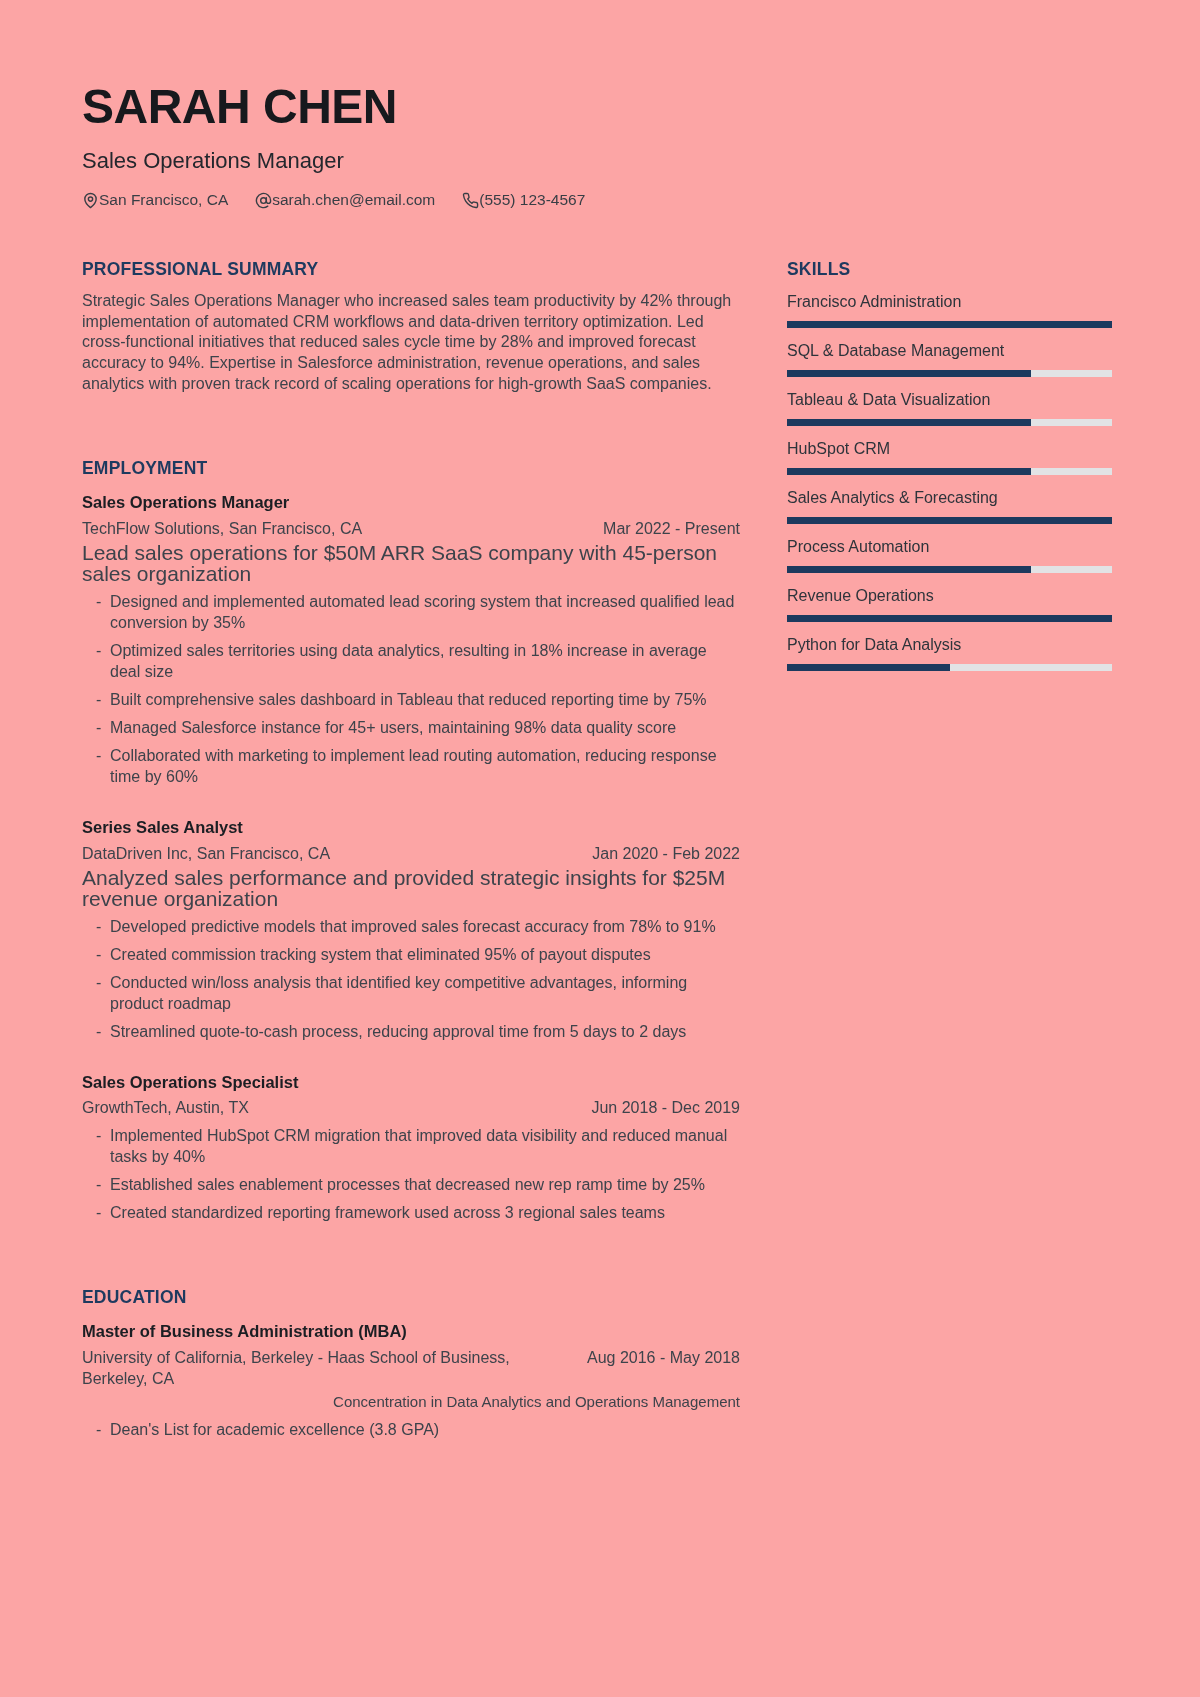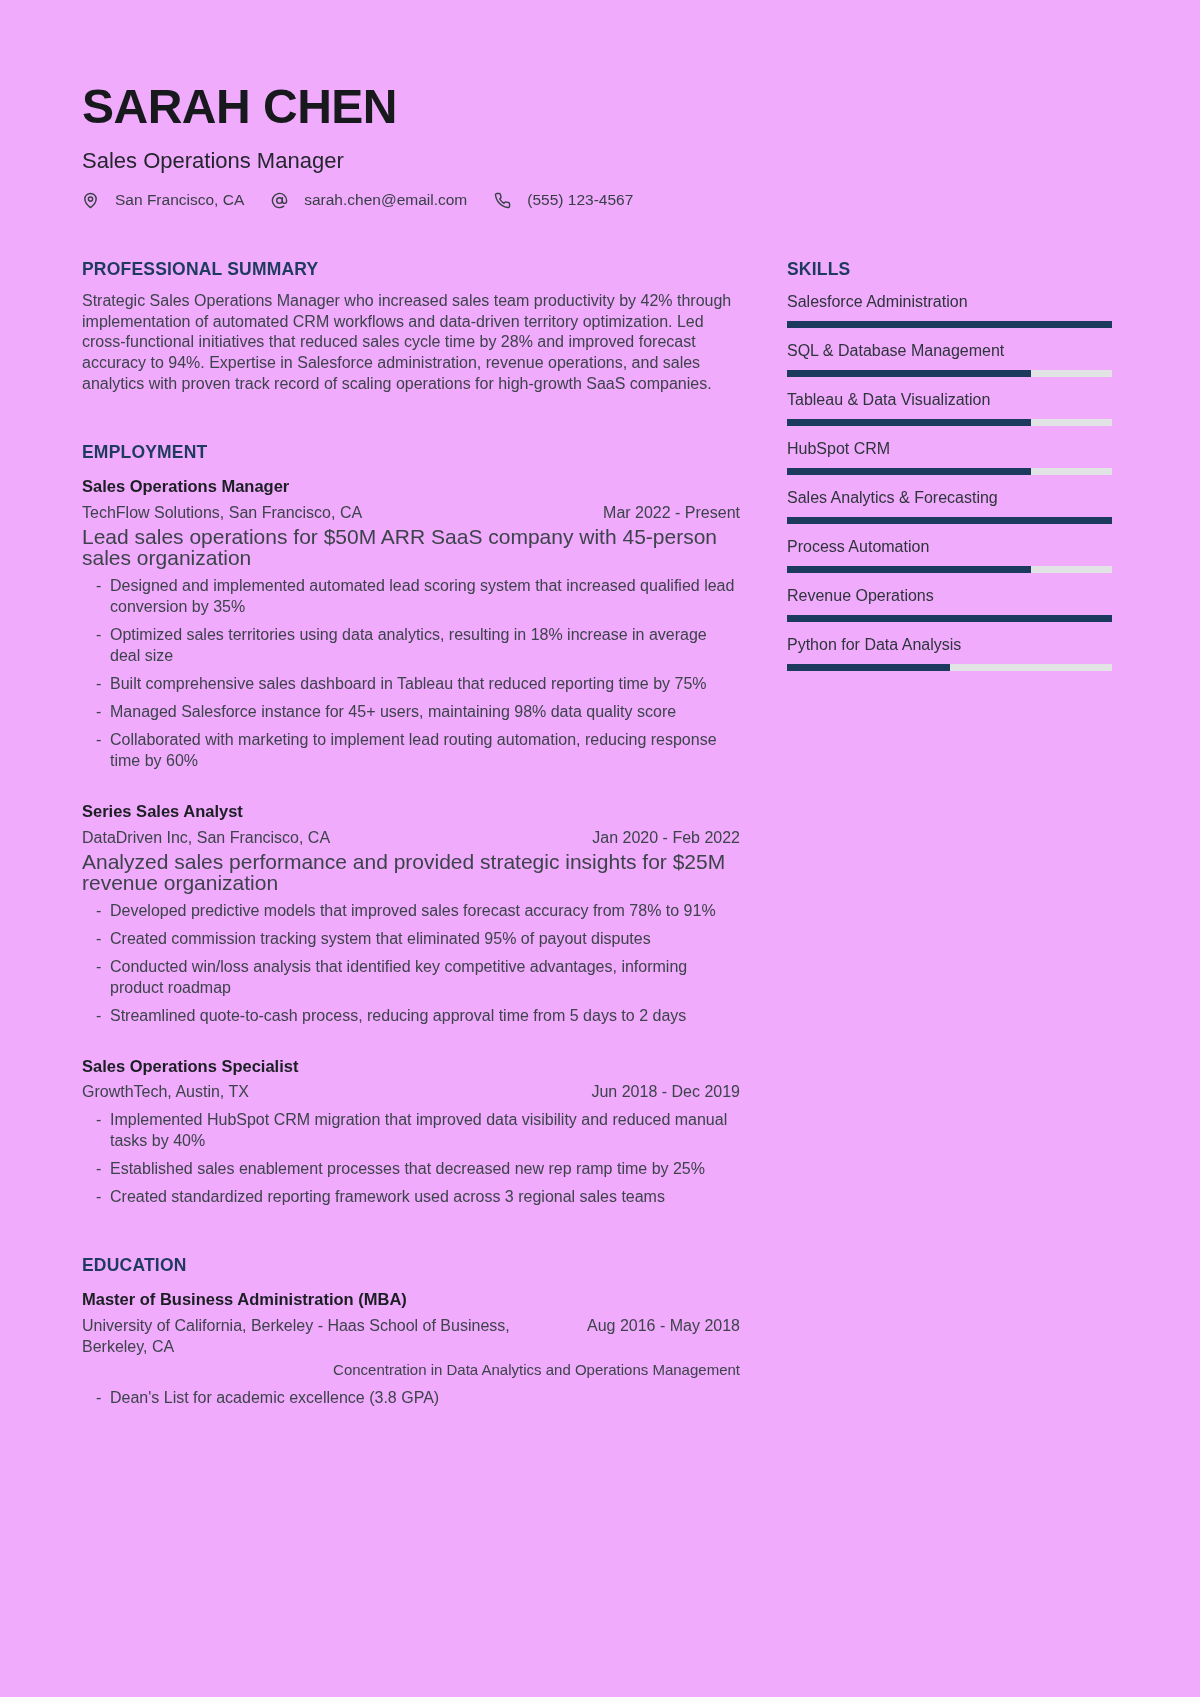--- a/index.html
+++ b/index.html
@@ -9,46 +9,46 @@
     --body-text:#3d434b;
     --title-text:#17191d;
   }
   *{box-sizing:border-box;}
   html,body{margin:0;padding:0;background:#ffffff;}
   body{font-family:"Liberation Sans", sans-serif; color:var(--body-text);}
   .page{
     position:relative;
     width:1200px; height:1697px;
     padding:80px 88px 0 82px;
-    background:#f0abfc;
+    background:#fca5a5;
     overflow:hidden;
   }
   
   .name{
     margin:0;
     font-size:48px; font-weight:700; letter-spacing:-0.5px;
     line-height:1.12; color:var(--title-text);
   }
   .person-title{ margin-top:14px; font-size:22px; line-height:1.2; color:#23272d; }
   .contact-row{ margin-top:17px; display:flex; align-items:center; gap:27px; font-size:15.5px; color:#383e45; }
-  .contact-item{ display:inline-flex; align-items:center; gap:16px; }
+  .contact-item{ display:inline-flex; align-items:center; gap:0; }
   .c-icon{ display:inline-flex; }
   .c-icon svg{ width:17px; height:17px; display:block; }
   
   .columns{ display:flex; margin-top:50px; }
   .main-col{ width:658px; flex:none; }
   .side-col{ width:325px; flex:none; margin-left:47px; }
   h2.sec{
     margin:0; font-size:17.5px; font-weight:700;
     letter-spacing:0.2px; color:var(--accent); line-height:1.15;
   }
   
   .summary-text{ margin:12px 0 0; font-size:16px; line-height:20.6px; }
   
-  .section-gap{ margin-top:48px; }
+  .section-gap{ margin-top:64px; }
   .job{ margin-top:14px; }
   .job + .job{ margin-top:30px; }
   .job-title-h{ margin:0; font-size:16.5px; font-weight:700; color:#1b1e23; line-height:1.25; }
   .job-meta{ display:flex; justify-content:space-between; align-items:flex-start; margin-top:5px; font-size:16px; line-height:21px;gap:40px; }
   .job-dates{ white-space:nowrap; text-align:right; padding-left:12px; }
   .job-summary{ margin:3px 0 0; font-size:21px; line-height:21px; }
   .bullets{ margin-top:1px; }
   .bullet{ display:flex; margin-top:7px; font-size:16px; line-height:21px; }
   .dash{ flex:none; width:14px; margin-left:14px; }
   
@@ -220,21 +220,21 @@
 </div>
         </div>
       </section>
 
     </main>
 
     <aside class="side-col">
       <h2 class="sec">SKILLS</h2>
       <div id="skills">
   <div class="skill">
-    <div class="skill-label">Salesforce Administration</div>
+    <div class="skill-label">Francisco Administration</div>
     <div class="skill-track">
       <div class="skill-fill" style="width: 100%;"></div>
     </div>
   </div>
 
   <div class="skill">
     <div class="skill-label">SQL &amp; Database Management</div>
     <div class="skill-track">
       <div class="skill-fill" style="width: 75%;"></div>
     </div>

